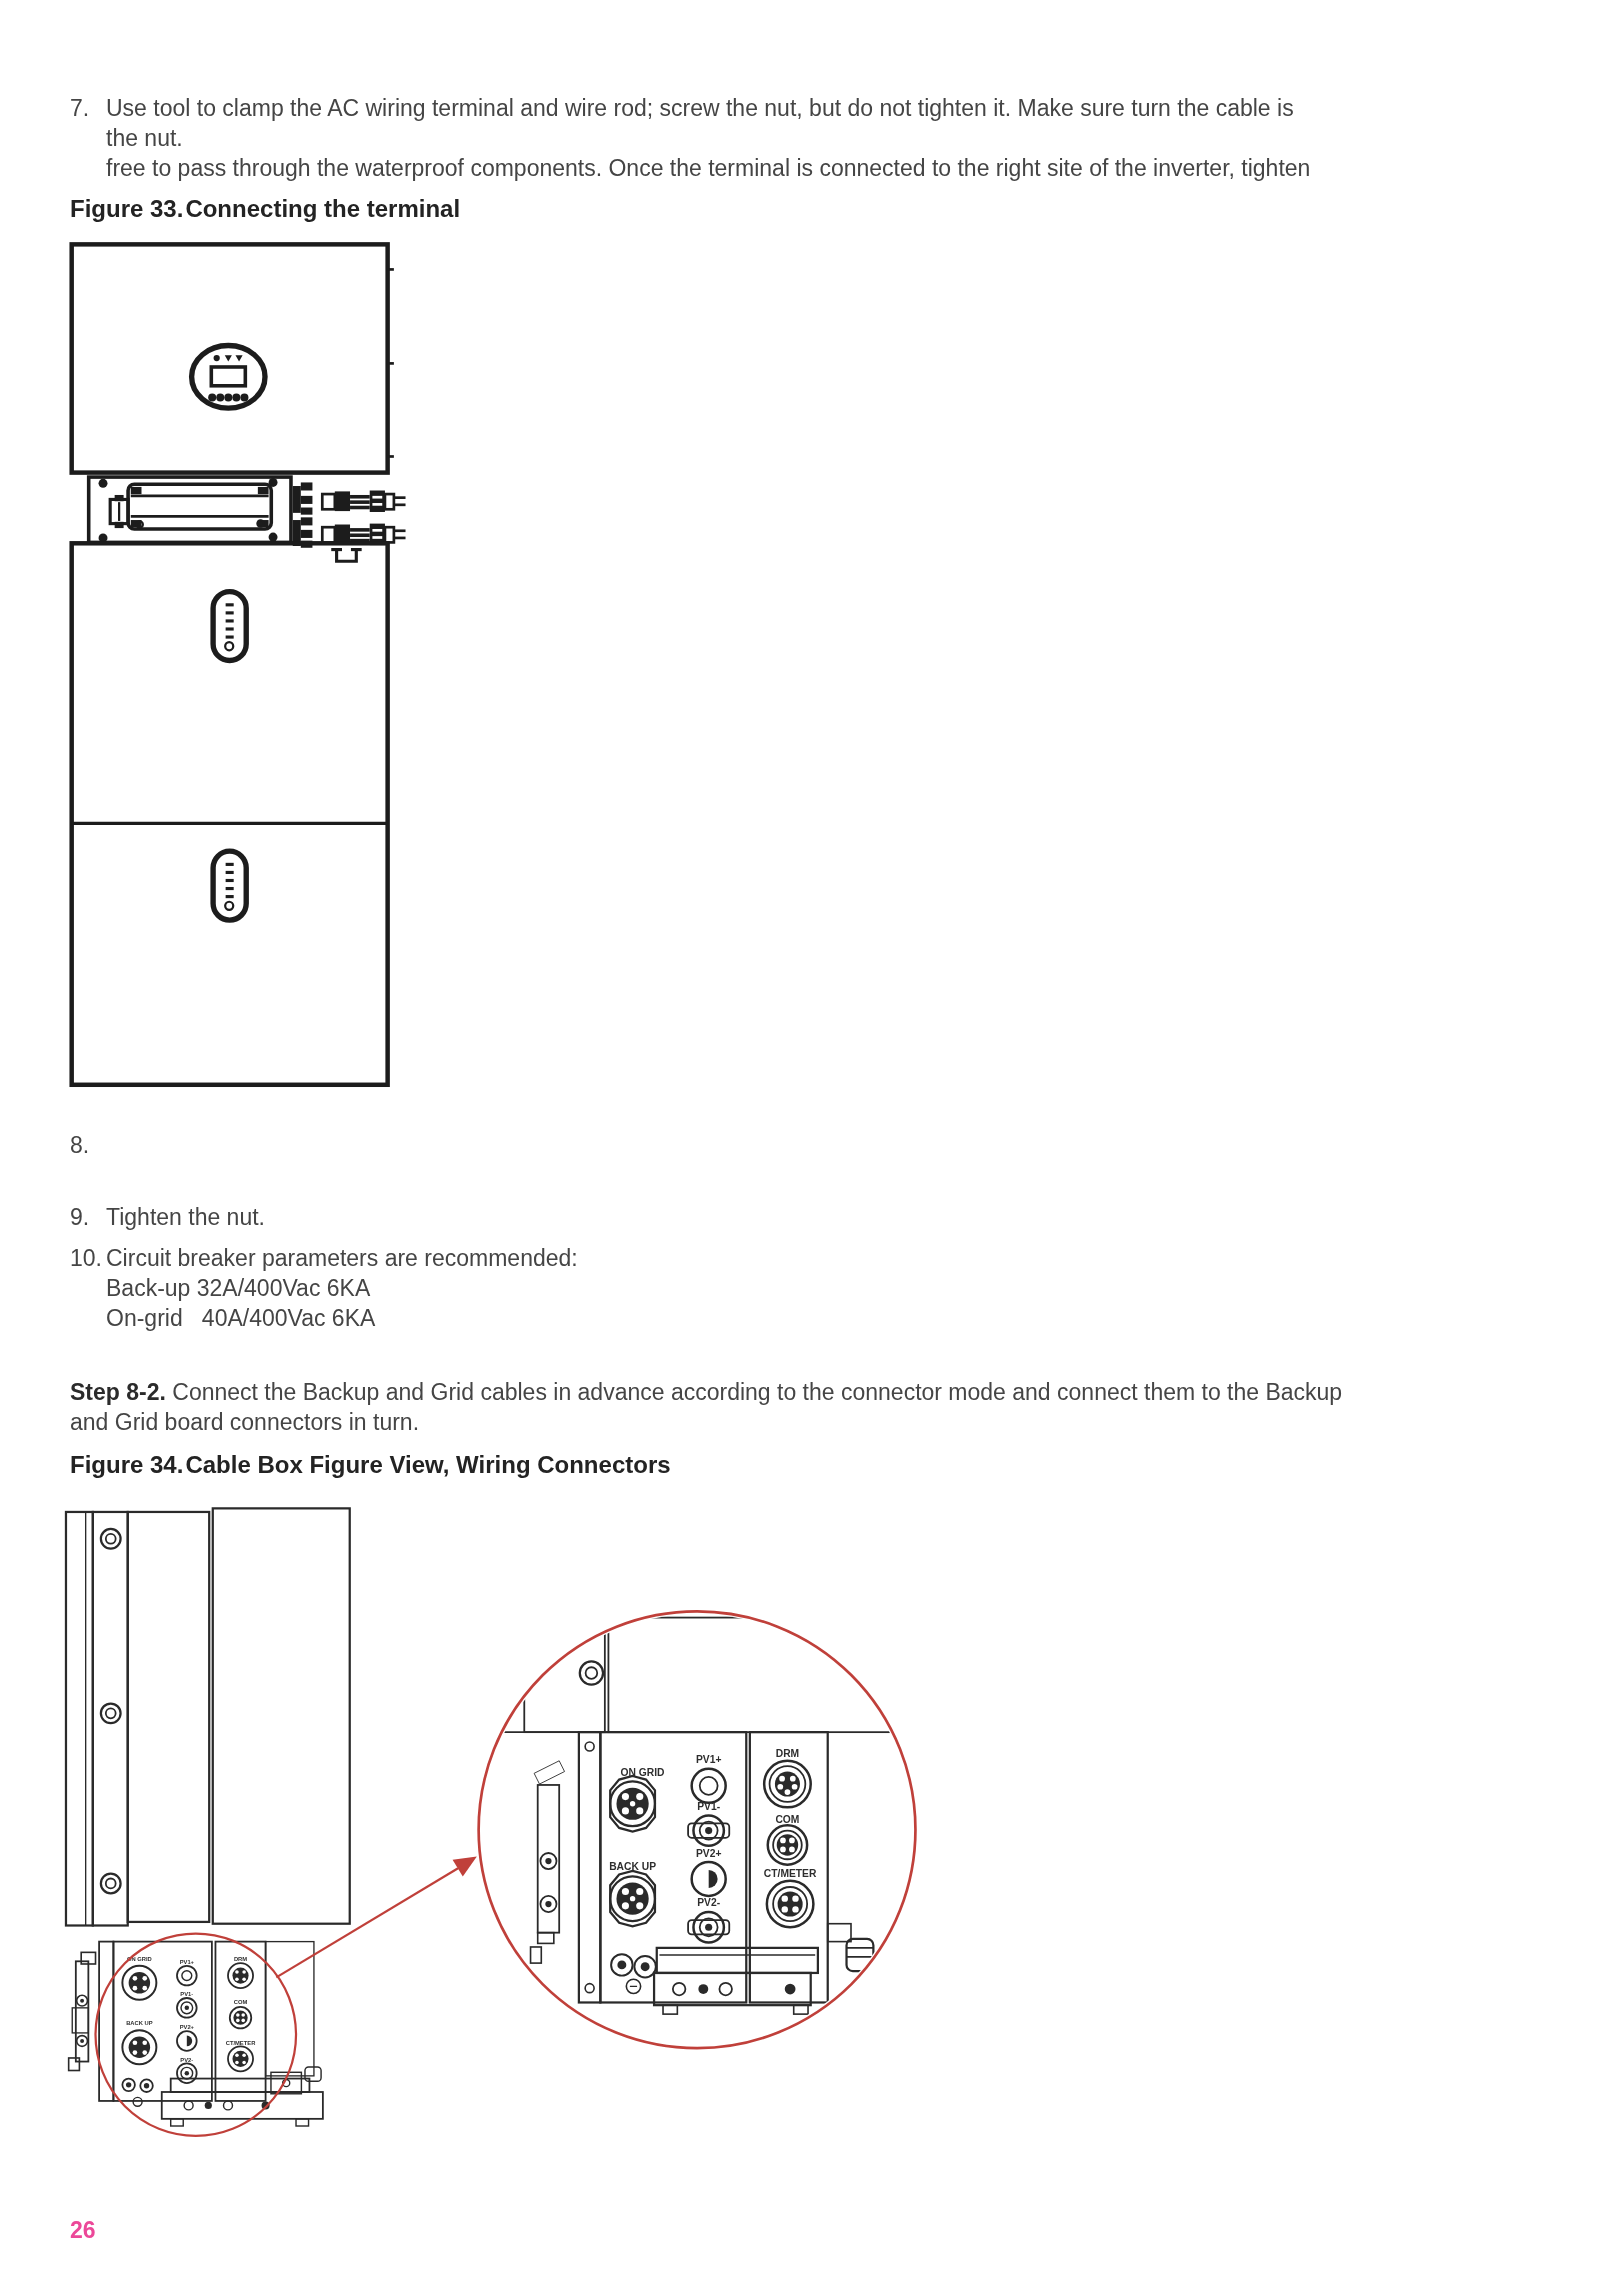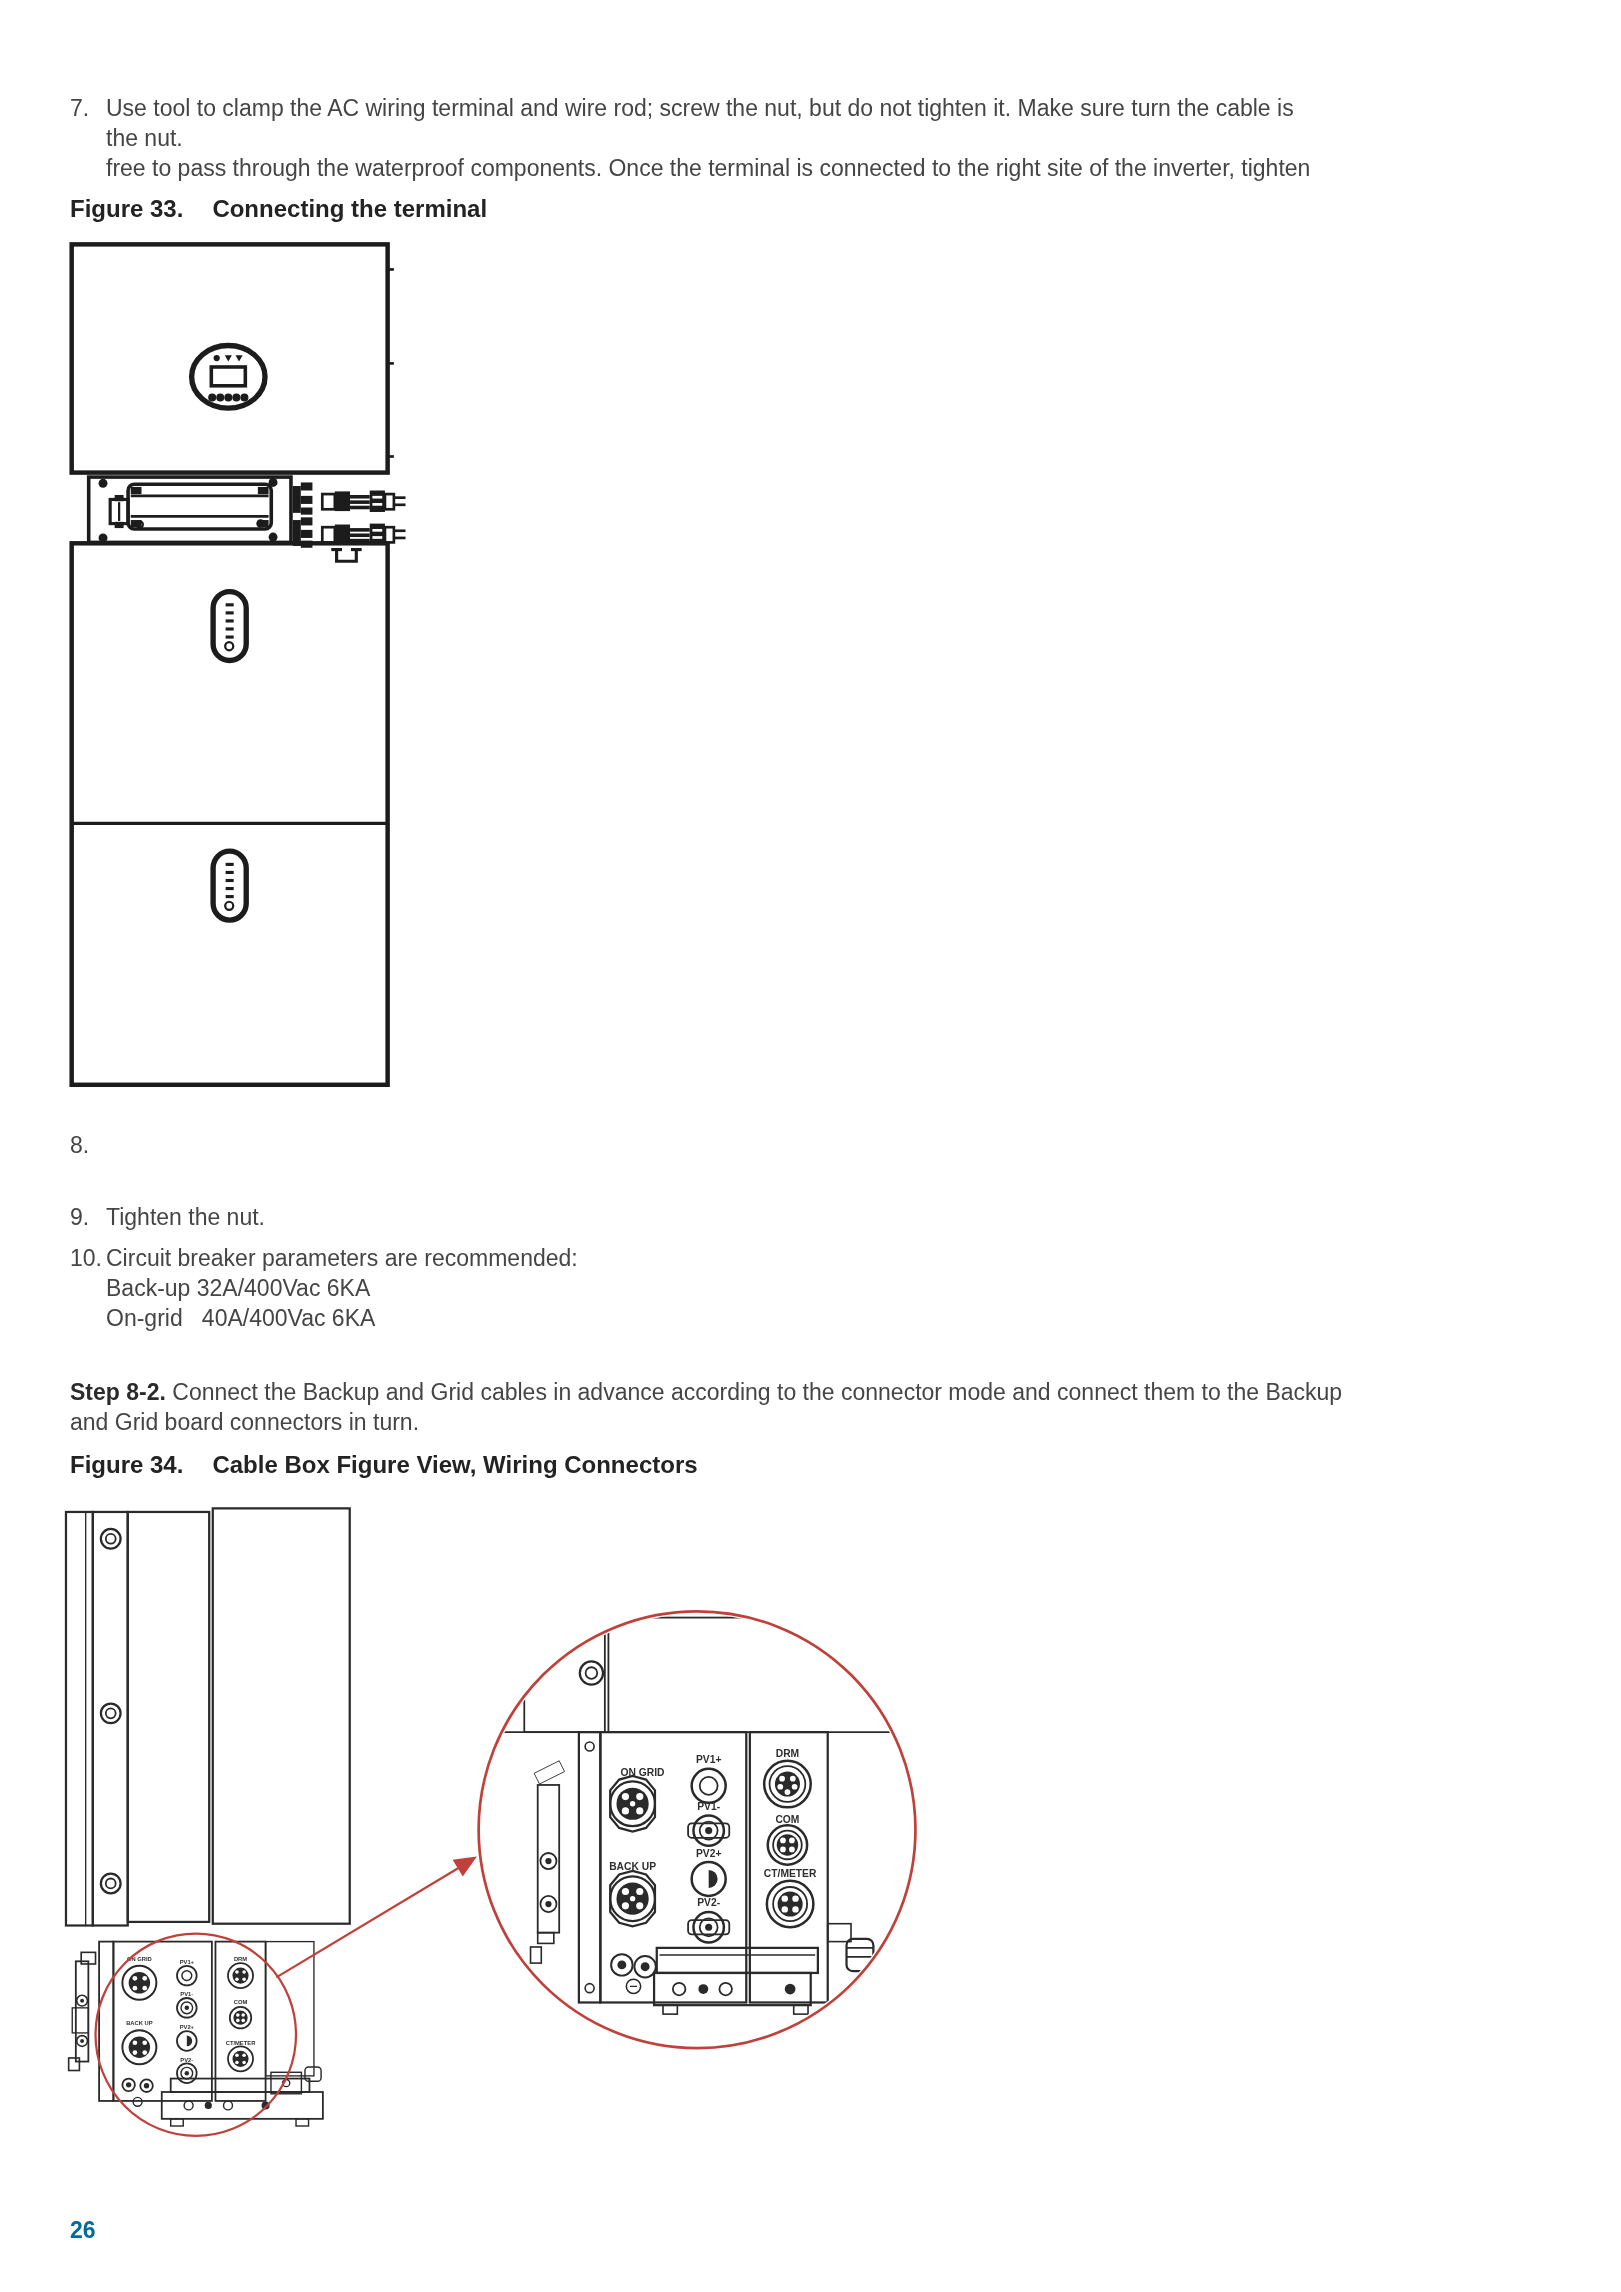--- a/index.html
+++ b/index.html
@@ -7,24 +7,24 @@
   html,body{ background:#ffffff; }
   .page{
     position:relative; width:1621px; height:2293px; background:#ffffff;
     font-family:"Liberation Sans", sans-serif; color:var(--text); overflow:hidden;
   }
   .abs{ position:absolute; }
   .li{ position:absolute; left:70px; display:flex; font-size:23px; line-height:30px; color:var(--text); }
   .li .num{ width:36px; flex:0 0 36px; }
   .li .txt div{ white-space:pre-wrap; }
   .caption{ position:absolute; left:70px; font-size:24px; font-weight:700; color:var(--caption); }
-  .caption .cap-title{ margin-left:29px; }
+  .caption .cap-title{ margin-left:2px; }
   .steppara{ position:absolute; left:70px; font-size:23px; line-height:30px; color:var(--text);margin-top:12px; }
   .steppara .steplabel{ font-weight:700; color:#2b2b2b; }
-  .pagenum{ position:absolute; left:70px; top:2217px; font-size:23px; font-weight:700; color:#0369a1; }
+  .pagenum{ position:absolute; left:70px; top:2217px; font-size:23px; font-weight:700; color:#ec4899; }
   svg{ display:block; }
   svg text{ font-family:"Liberation Sans", sans-serif; fill:#2e2e2e; font-weight:700; }
   .ink{ stroke:var(--ink); fill:none; }
   .ink-f{ fill:var(--ink); stroke:none; }
   .red-stroke{ stroke:var(--accent); fill:none; }
   .red-fill{ fill:var(--accent); stroke:none; }
   .thin{ stroke:#2a2a2a; fill:none; }
   .thin-f{ fill:#2a2a2a; stroke:none; }
 </style>
 </head>

